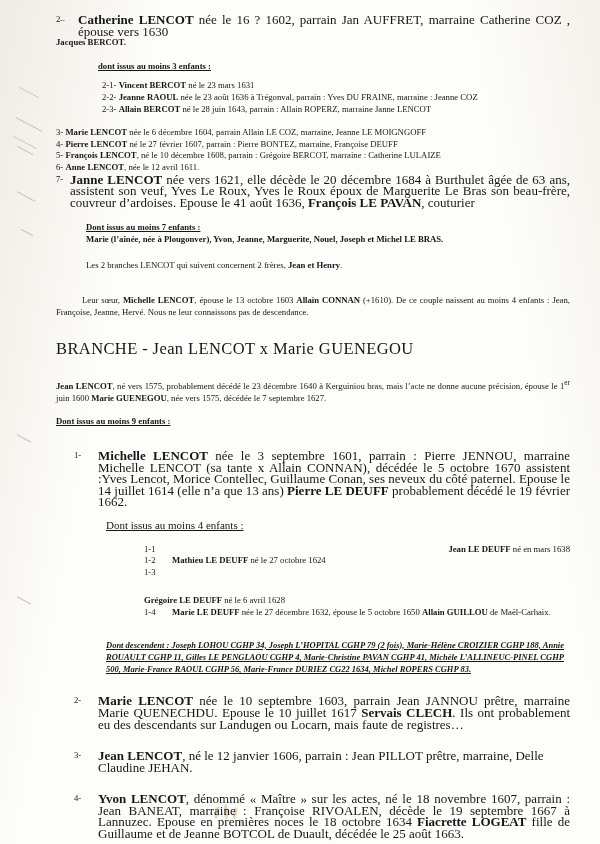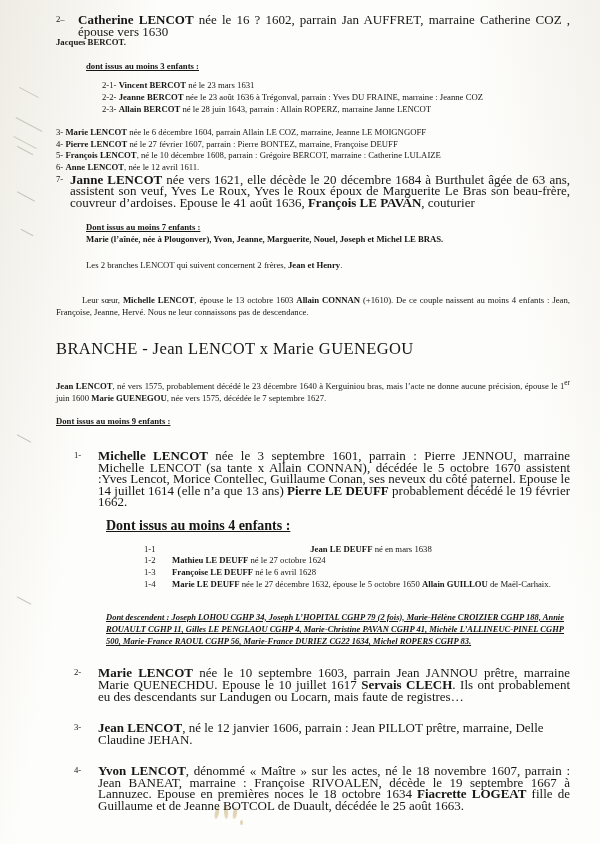--- a/index.html
+++ b/index.html
@@ -41,21 +41,21 @@
   }
 
   .b { font-weight: bold; }
 
   
   .lvl1 {           
     margin-left: 12px;
     text-indent: 0;
   }
   .head-ul {
-    margin-left: 42px;
+    margin-left: 54px;
     font-weight: bold;
     font-size: 8.7px;
     text-decoration: underline;
     text-align: left;
   }
   .lvl2 {
     margin-left: 58px;
     text-align: left;
     white-space: nowrap;
   }
@@ -116,23 +116,23 @@
 
   .sub-head {
     margin-left: 42px;
     font-weight: bold;
     text-decoration: underline;
     font-size: 8.7px;
     line-height: 11.6px;
   }
   .sub-head-2 {
     margin-left: 62px;
-    font-weight: bold;
+    font-weight: normal;
     text-decoration: underline;
-    font-size: 14px;
+    font-size: 11px;
     line-height: 11.6px;
   }
 
   .descend {
     margin-left: 62px;
     margin-right: 6px;
     font-style: italic;
     font-weight: bold;
     text-decoration: underline;
     font-size: 8.5px;
@@ -201,21 +201,21 @@
     <p class="head-ul">dont issus au moins 3 enfants :</p>
 
     <div class="spacer-8"></div>
 
     <p class="lvl2">
       <span>2-1-</span>
       <span class="b">Vincent BERCOT</span><span> né le 23 mars 1631</span>
     </p>
     <p class="lvl2">
       <span>2-2-</span>
-      <span class="b">Jeanne BERCOT</span><span> née le 23 août 1636 à Trégonval, parrain : Yves DU FRAINE, marraine : Jeanne COZ</span>
+      <span class="b">Jeanne RAOUL</span><span> née le 23 août 1636 à Trégonval, parrain : Yves DU FRAINE, marraine : Jeanne COZ</span>
     </p>
     <p class="lvl2">
       <span>2-3-</span>
       <span class="b">Allain BERCOT</span><span> né le 28 juin 1643, parrain : Allain ROPERZ, marraine Janne LENCOT</span>
     </p>
 
     <div class="spacer-12"></div>
 
     <p class="lvl1" style="margin-left:12px;white-space:nowrap;">
       <span>3-</span>
@@ -288,34 +288,34 @@
     </div>
 
     <div class="spacer-12"></div>
 
     <p class="sub-head-2">Dont issus au moins 4 enfants :</p>
 
     <div class="spacer-12"></div>
 
     <div class="row-deep" style="margin-left:100px;">
       <div class="marker">1-1</div>
-      <div class="body" style="text-align:center;">
+      <div class="body" style="text-align:right;">
         <span class="b">Jean LE DEUFF</span><span> né en mars 1638</span>
       </div>
     </div>
     <div class="row-deep" style="margin-left:100px;">
       <div class="marker">1-2</div>
       <div class="body" style="text-align:left;">
         <span class="b">Mathieu LE DEUFF</span><span> né le 27 octobre 1624</span>
       </div>
     </div>
-    <div class="row-deep" style="margin-left:100px;">
+    <div class="row-deep" style="margin-left:100px;flex-direction:column;">
       <div class="marker">1-3</div>
       <div class="body" style="text-align:left;">
-        <span class="b">Françoise LE DEUFF</span><span> né le 6 avril 1628</span>
+        <span class="b">Grégoire LE DEUFF</span><span> né le 6 avril 1628</span>
       </div>
     </div>
     <div class="row-deep" style="margin-left:100px;">
       <div class="marker">1-4</div>
       <div class="body">
         <span class="b">Marie LE DEUFF</span><span> née le 27 décembre 1632, épouse le 5 octobre 1650 </span><span class="b">Allain GUILLOU</span><span> de Maël-Carhaix.</span>
       </div>
     </div>
 
     <div class="spacer-14"></div>

